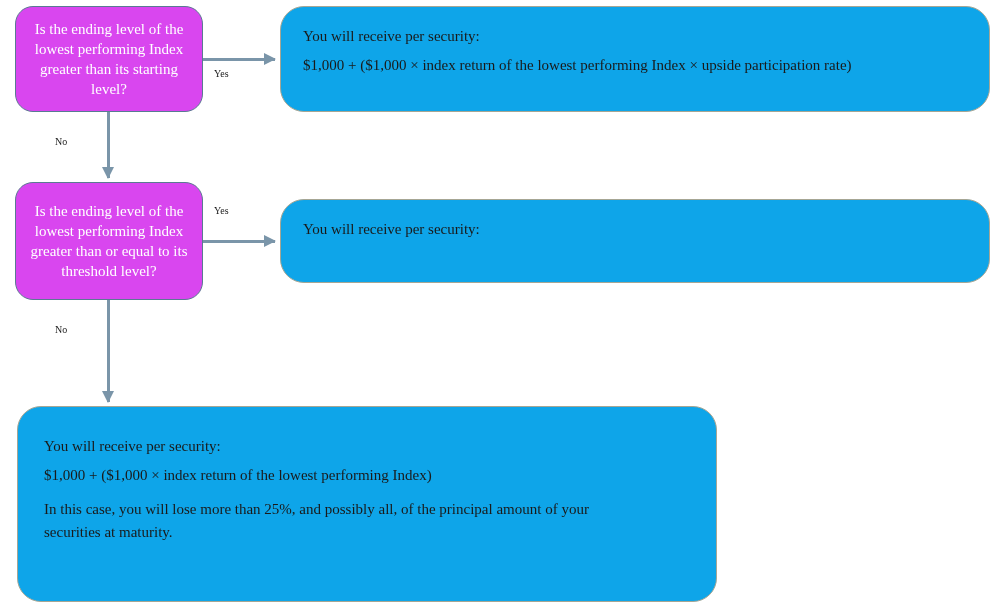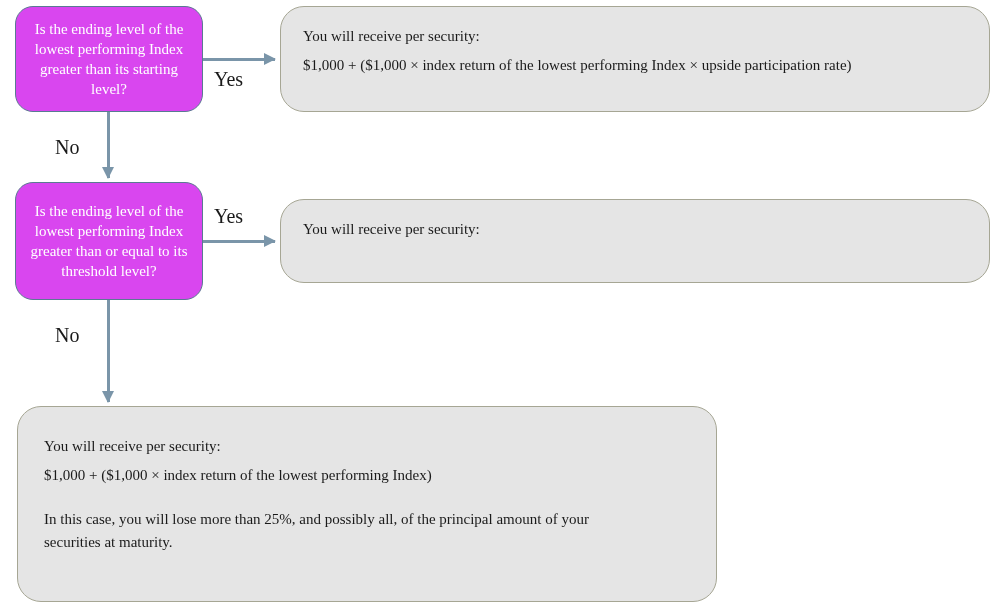--- a/index.html
+++ b/index.html
@@ -19,33 +19,33 @@
     text-align: center;
     padding: 14px 6px;
     font-size: 15px;
     line-height: 1.35;
     display: flex;
     align-items: center;
     justify-content: center;
   }
   .result-box {
     position: absolute;
-    background: #e5e5e5;
+    background: #0ea5e9;
     border: 1px solid #a6a694;
     border-radius: 24px;
     color: #1a1a1a;
     padding: 18px 22px;
     font-size: 15px;
     line-height: 1.5;
   }
   .result-box p { margin-bottom: 6px; }
-  .result-box p.gap { margin-top: 22px; }
+  .result-box p.gap { margin-top: 12px; }
   .label {
     position: absolute;
-    font-size: 20px;
+    font-size: 10px;
     color: #1a1a1a;
   }
   .arrow-h {
     position: absolute;
     height: 3px;
     background: #7a95a9;
   }
   .arrow-h::after {
     content: "";
     position: absolute;

